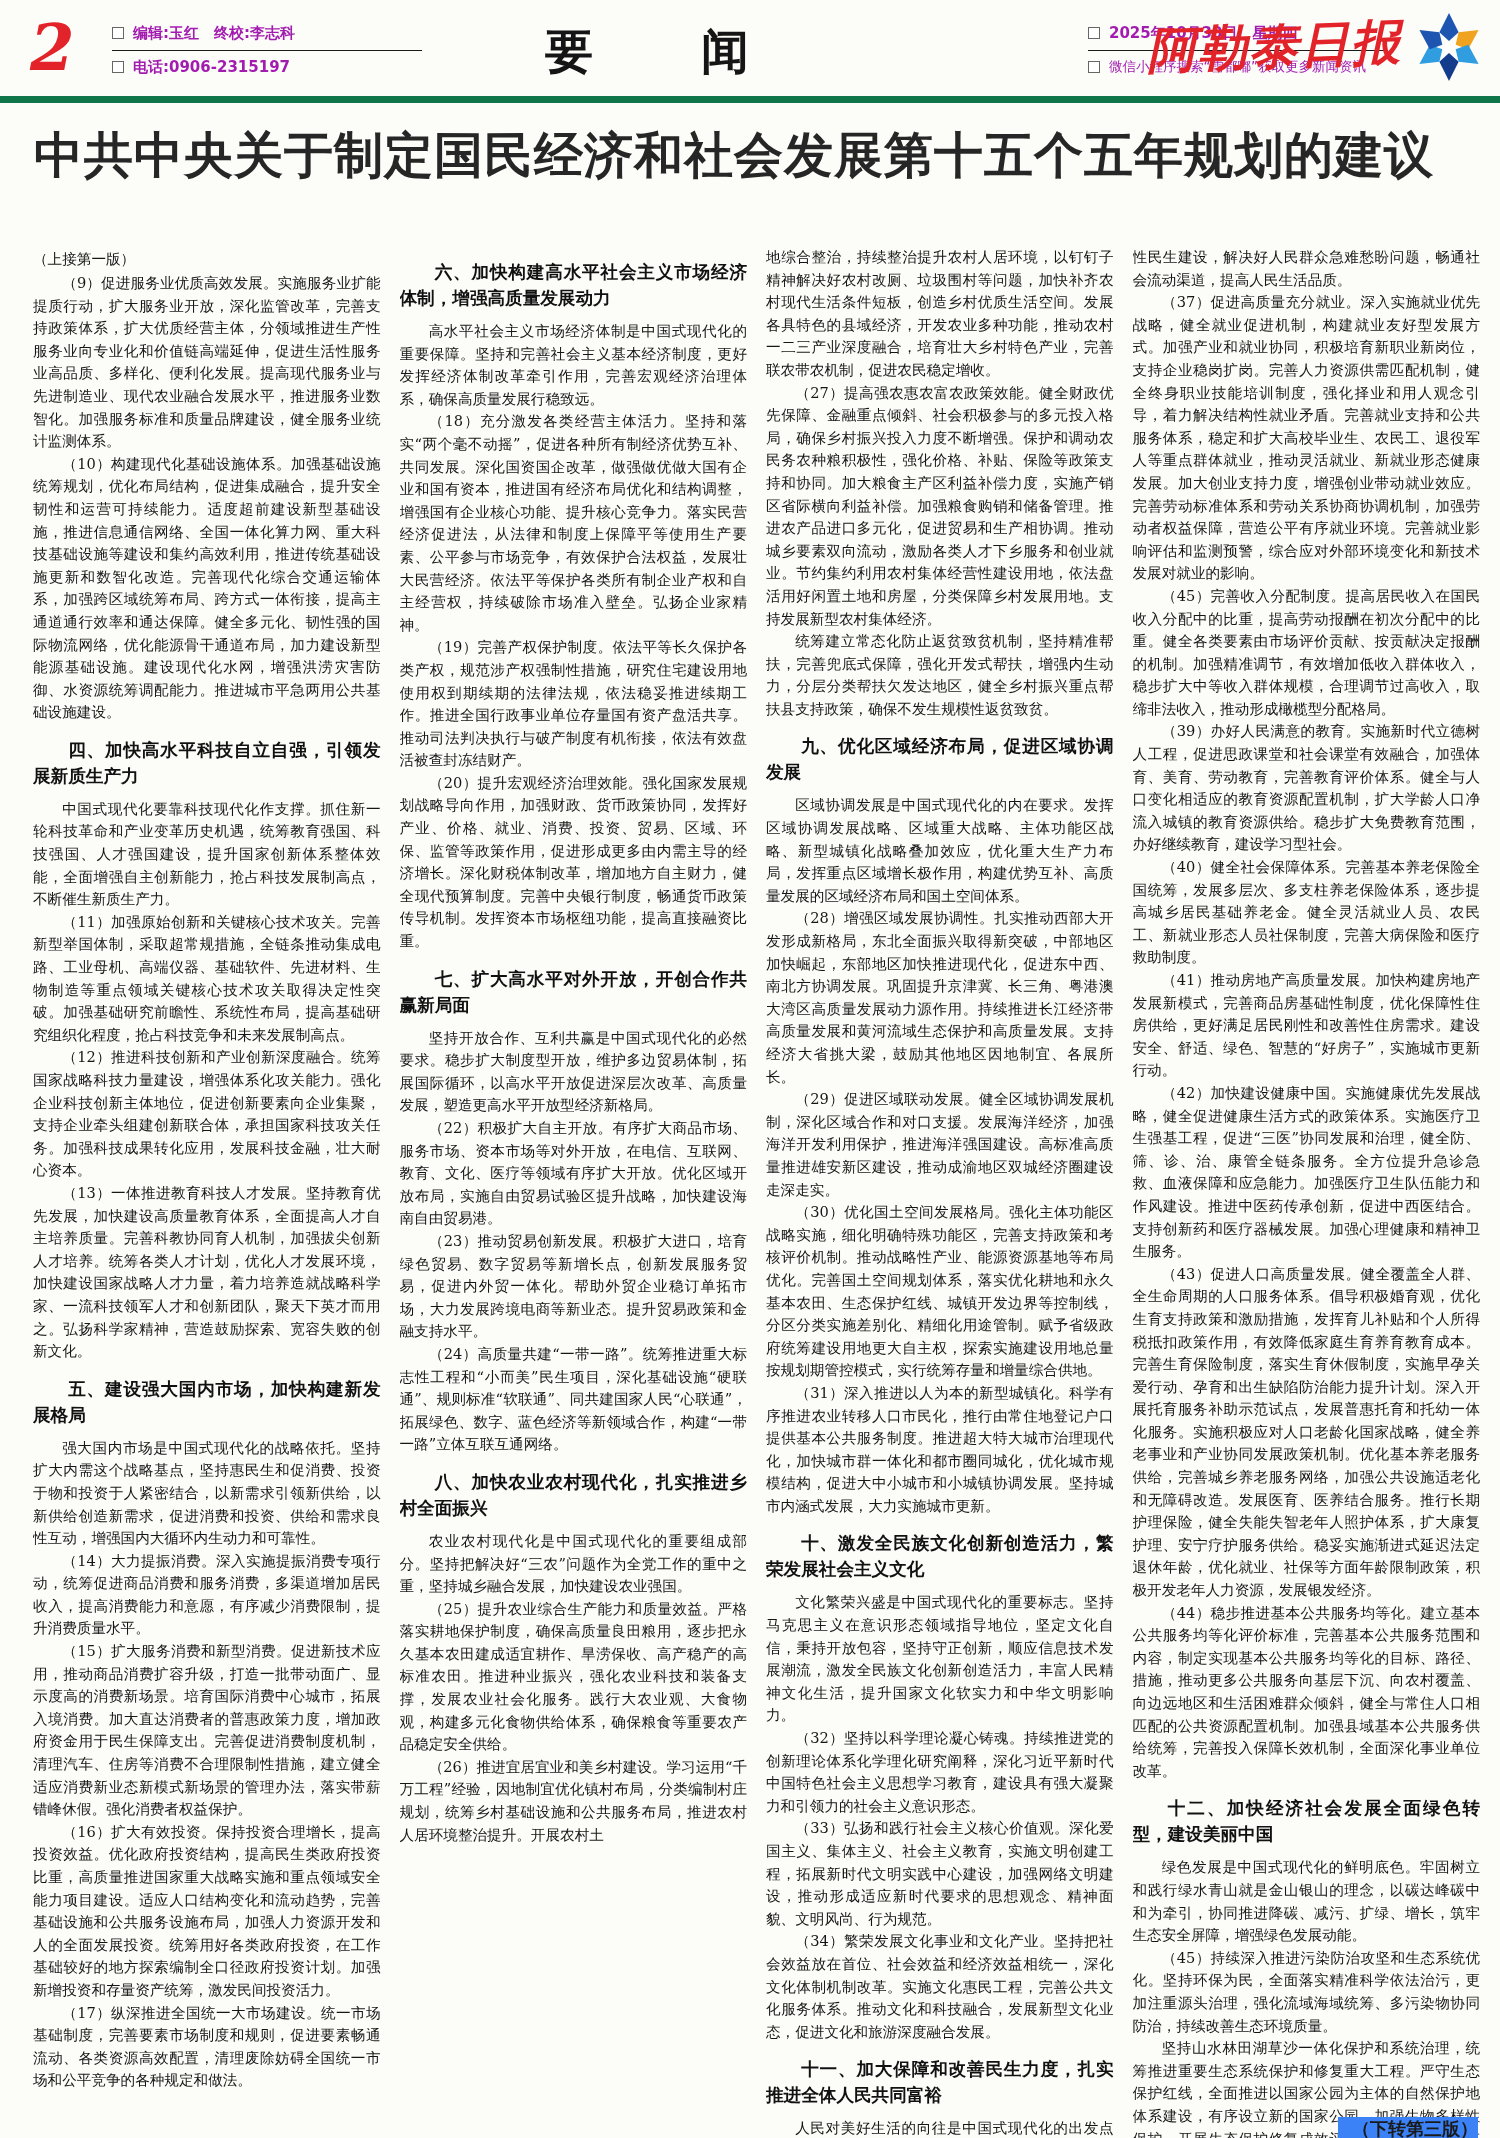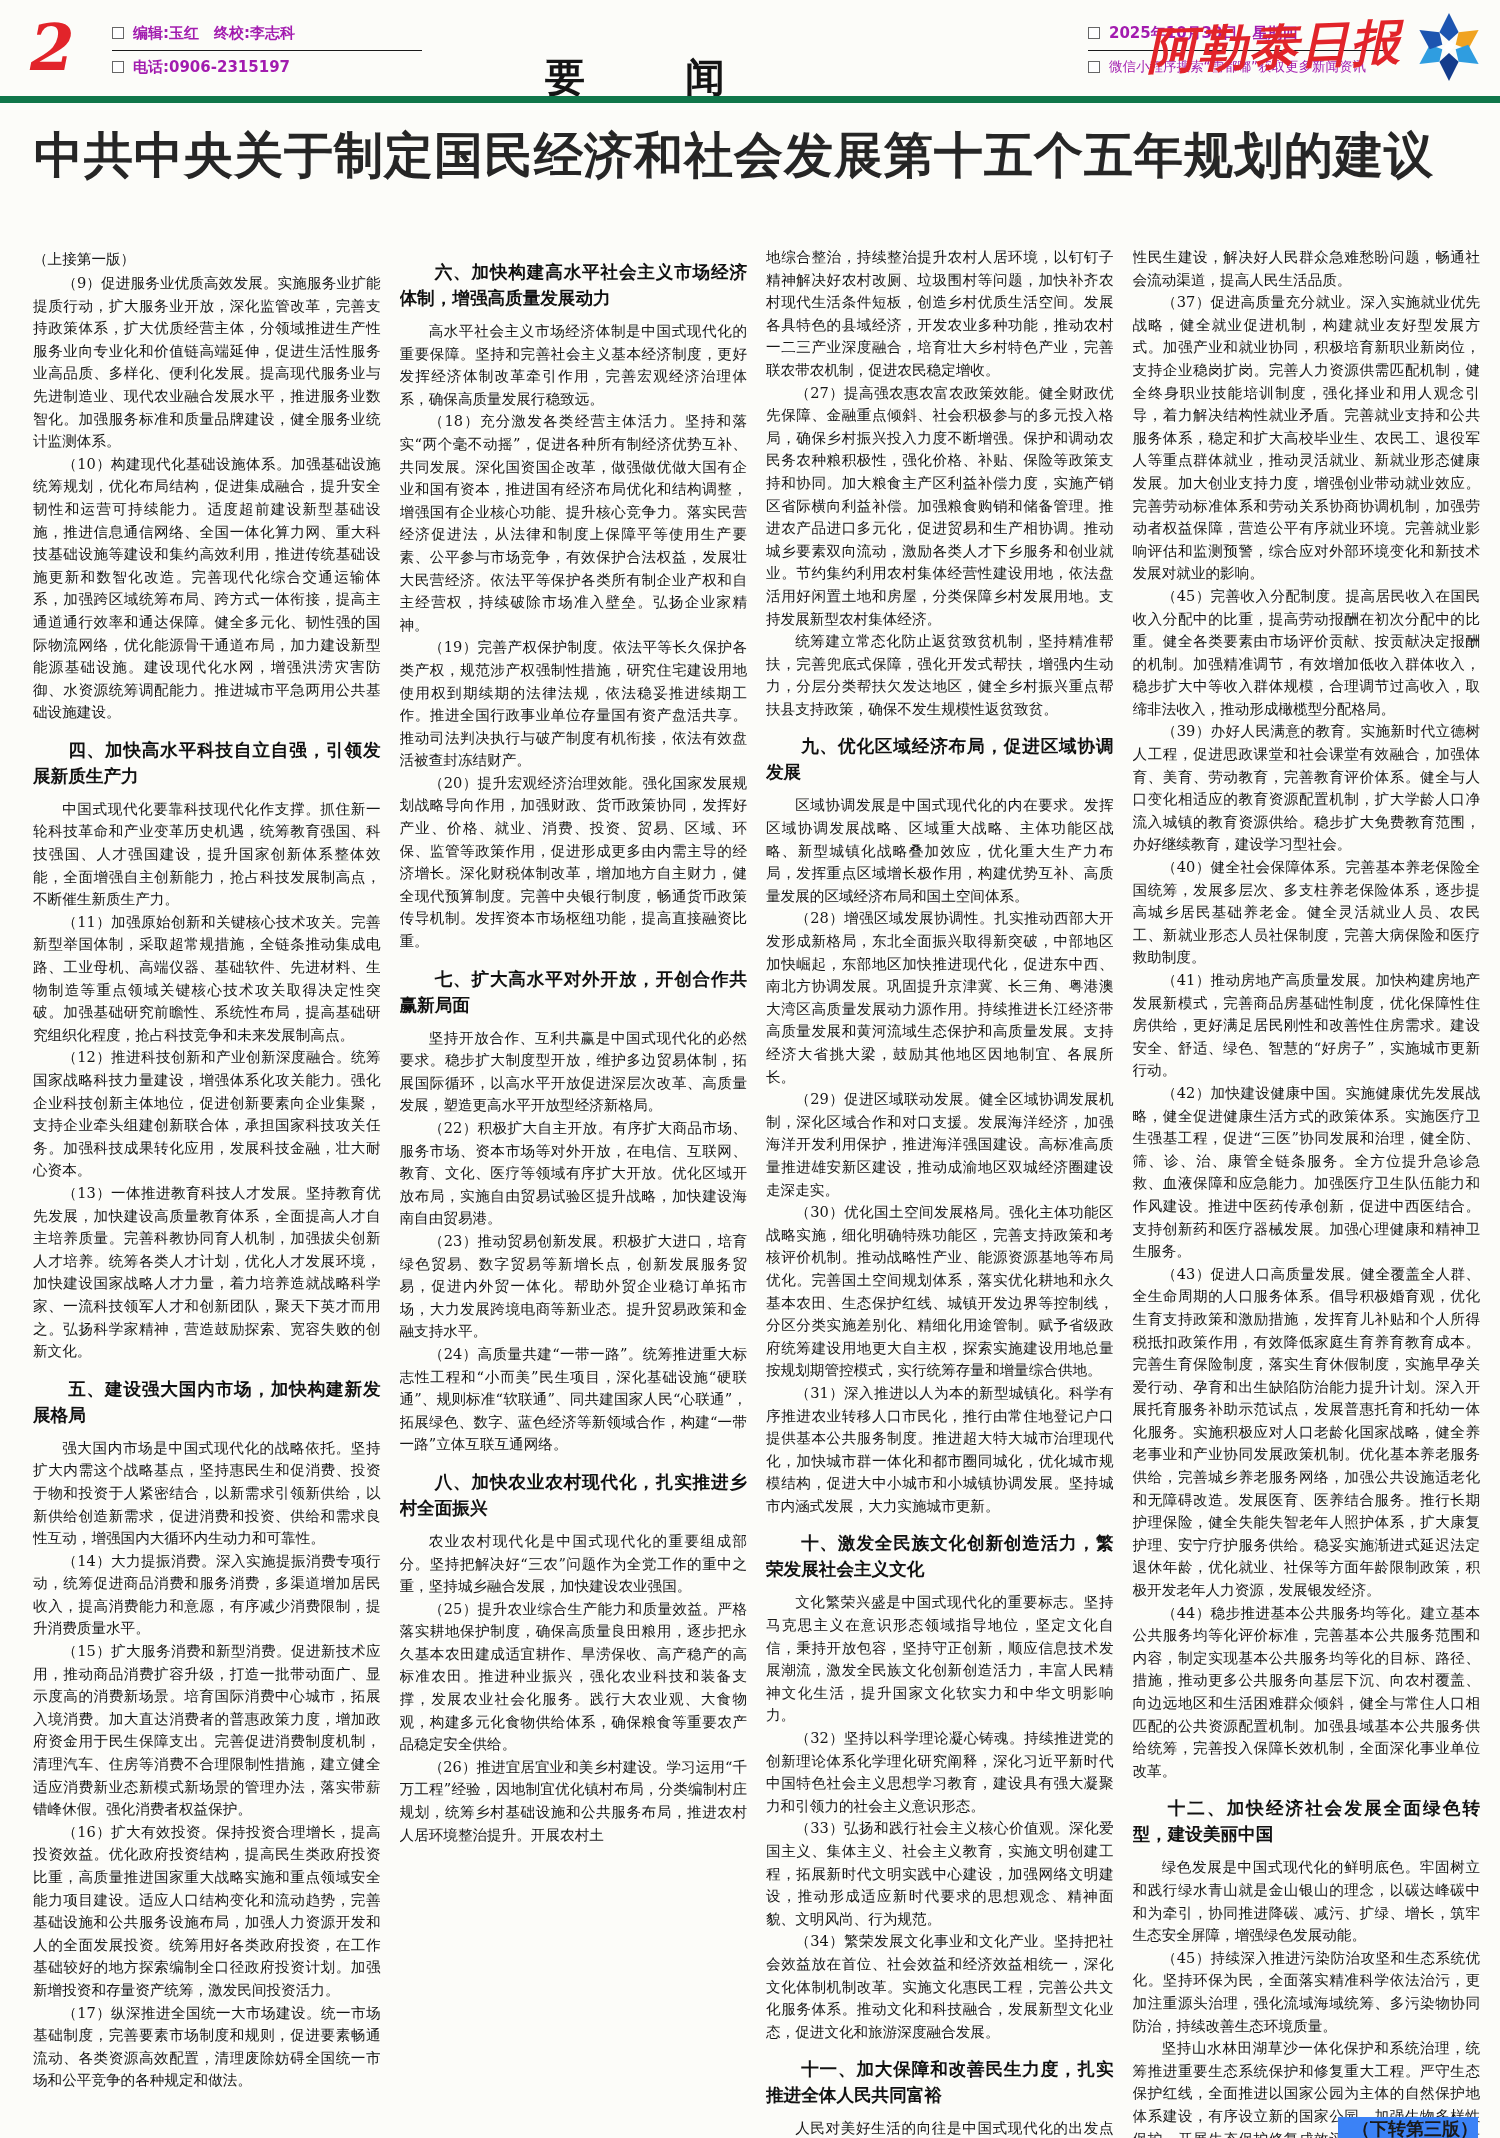--- a/index.html
+++ b/index.html
@@ -11,22 +11,22 @@
            font-style:italic;color:#e2242a;font-family:"DejaVu Serif",serif;}
   .mast-block{position:absolute;top:16px;font-size:15px;font-weight:bold;color:#a21caf;
               font-family:"DejaVu Sans","Liberation Sans",sans-serif;}
   .mast-block .row{display:flex;align-items:center;height:22px;white-space:nowrap;}
   .mast-sep{border-top:1.6px solid #1a1a1a;margin:6px 0 5px 0;}
   .sq{display:inline-block;width:10px;height:10px;border:1.6px solid #666;margin-right:9px;flex:0 0 auto;background:#fff;}
   .editor-block{left:112px;width:310px;}
   .date-block{left:1088px;width:300px;font-weight:normal;}
   .date-block .row{font-weight:bold;}
   .date-block .row.small{font-weight:normal;font-size:13.5px;text-align:center;}
-  .section-title{position:absolute;left:545px;top:14px;font-size:40px;font-weight:900;
-                 letter-spacing:30px;color:#151515;font-family:"DejaVu Serif",serif;margin-top:30px;}
+  .section-title{position:absolute;left:545px;top:14px;font-size:48px;font-weight:900;
+                 letter-spacing:30px;color:#151515;font-family:"DejaVu Serif",serif;}
   .brand{position:absolute;right:14px;top:4px;display:flex;align-items:center;}
   .paper-name{font-size:49px;font-weight:bold;font-style:italic;color:#e2242a;
               font-family:"DejaVu Serif",serif;letter-spacing:2px;transform:rotate(-2deg);margin-right:10px;}
   .logo-svg{width:74px;height:74px;}
   
   .green-rule{position:absolute;top:96px;left:0;width:1500px;height:7px;background:#10764a;}
   .headline{position:absolute;top:110px;left:4px;width:1460px;text-align:center;
             font-size:49px;line-height:92px;font-weight:900;letter-spacing:1px;color:#262626;
             font-family:"DejaVu Sans","Liberation Sans",sans-serif;white-space:nowrap;margin:0;}
   

